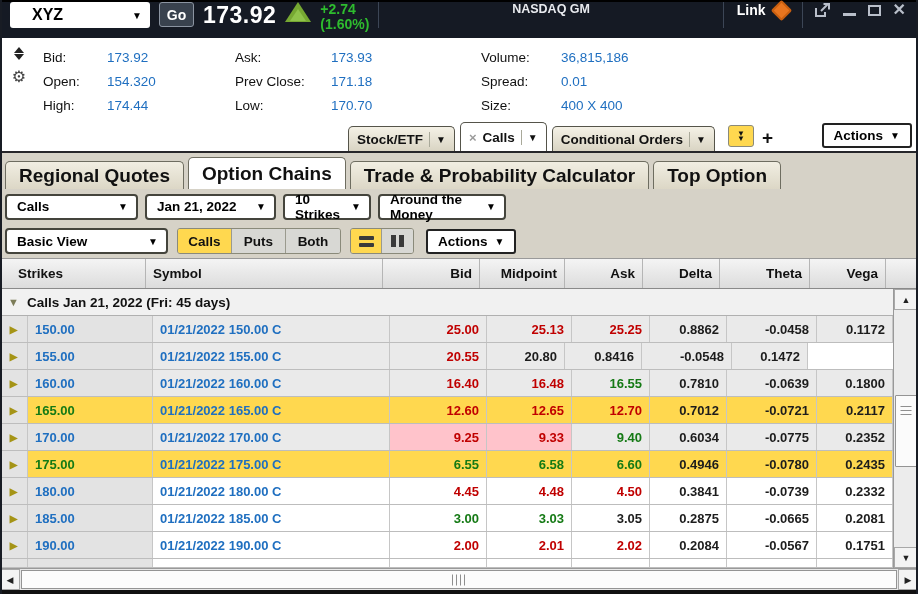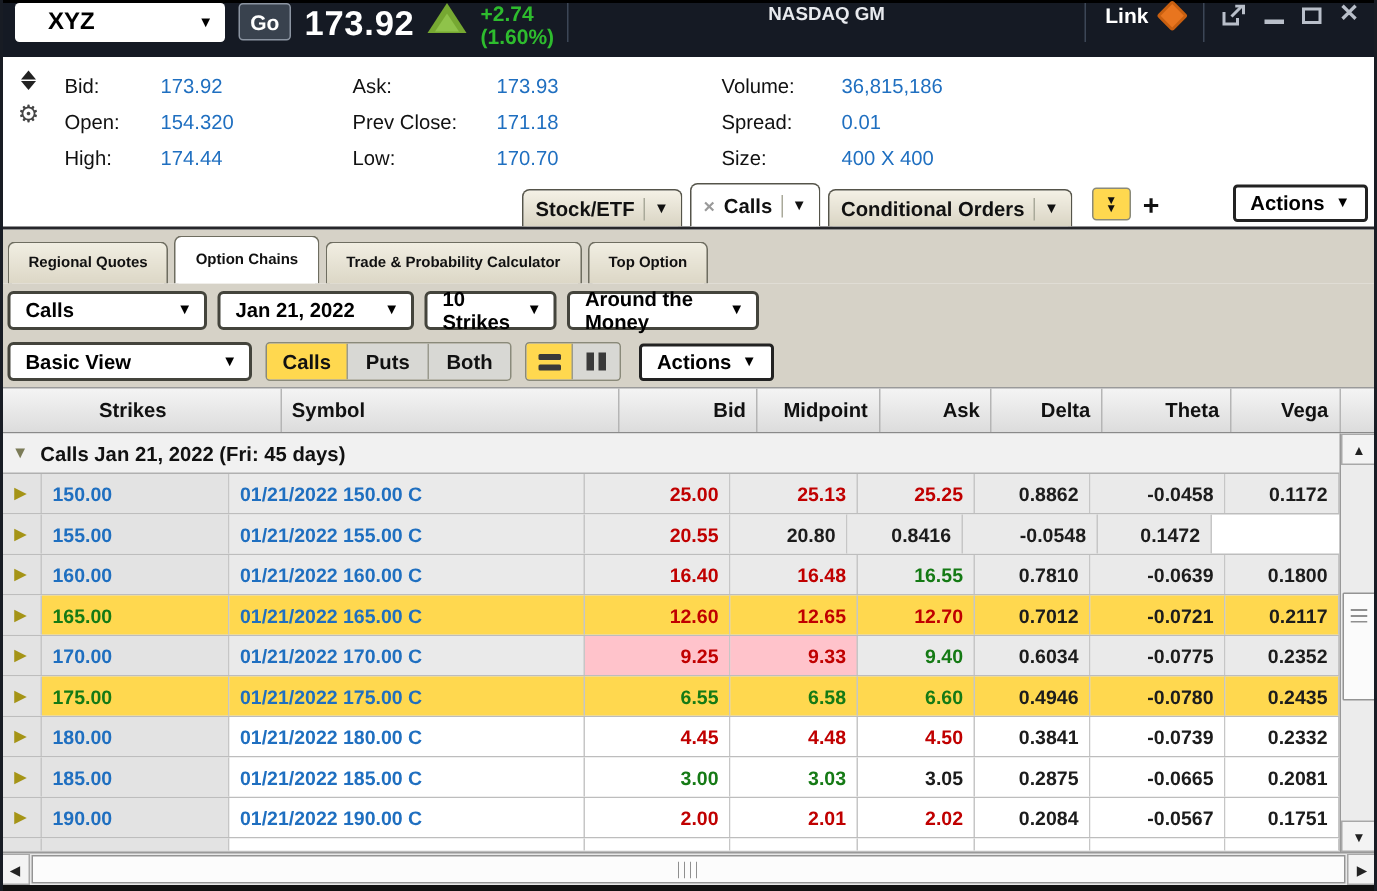--- a/index.html
+++ b/index.html
@@ -62,21 +62,21 @@
   .plus-btn { font-size:19px; font-weight:bold; color:#111; margin:0 4px 4px 2px; line-height:1; background:none; border:none; }
   .actions-top { margin-left:auto; margin-bottom:3px; }
   .actions-btn { height:25px; background:#fff; border:2px solid #222; border-radius:3px;
     font-weight:bold; font-size:13.5px; padding:0 10px; display:flex; align-items:center; gap:7px; }
   .actions-btn .dd { font-size:10px; }
 
   
   .maintabs { height:36px; background:#d6d2c7; display:flex; align-items:flex-end; padding:0 0 0 5px; }
   .mtab { height:28px; padding:0 13px; display:flex; align-items:center; margin-right:4px;
     border:1px solid #6e6d60; border-bottom:none; border-radius:5px 5px 0 0;
-    background:linear-gradient(#f1eee2,#dcd7c6); font-weight:bold; font-size:10px; color:#111; }
+    background:linear-gradient(#f1eee2,#dcd7c6); font-weight:bold; font-size:19px; color:#111; }
   .mtab.active { background:#fff; height:32px; }
 
   
   .filters1 { height:35px; background:#d6d2c7; display:flex; align-items:center; gap:7px; padding:0 5px; }
   .filters2 { height:34px; background:#d6d2c7; display:flex; align-items:center; padding:0 5px; }
   .dropdown { height:26px; background:#fff; border:2px solid #44443c; border-radius:4px;
     display:flex; align-items:center; justify-content:space-between;
     font-weight:bold; font-size:13.5px; padding:0 8px 0 10px; color:#000; }
   .dropdown .dd { font-size:10px; margin-left:8px; }
   .dd-calls { width:133px; } .dd-exp { width:131px; } .dd-strikes { width:88px; } .dd-money { width:128px; }
@@ -94,21 +94,21 @@
   .hbar { width:15px; height:4px; background:#3a3a3a; border-radius:1px; }
   .hbars { display:flex; flex-direction:column; gap:3px; }
   .vbar { width:5px; height:12px; background:#3a3a3a; }
   .actions-f2 { margin-left:12px; }
 
   
   .thead { height:31px; display:flex; background:linear-gradient(#f4f4f4,#dcdcdc);
     border-top:1px solid #9a9a9a; border-bottom:1px solid #8a8a8a; font-weight:bold; font-size:13.5px; color:#111; }
   .thcell { display:flex; align-items:center; border-right:1px solid #b5b5b5; padding:0 7px; }
   .thcell.right { justify-content:flex-end; }
-  .w-strikehead { width:146px; padding-left:18px;margin-left:48px; }
+  .w-strikehead { width:146px; padding-left:18px; }
   .w-sym { width:237px; } .w-bid { width:97px; } .w-mid { width:85px; } .w-ask { width:78px; }
   .w-delta { width:77px; } .w-theta { width:90px; } .w-vega { width:76px; }
   .w-exp { width:28px; } .w-strike { width:125px; }
   .w-corner { width:25px; border-right:none; }
 
   .tbody-wrap { display:flex; height:279px; }
   .rows-area { width:893px; font-weight:bold; font-size:13px; }
   .group-row { height:27px; background:#f1f1f1; border-bottom:1px solid #b0b0b0;
     display:flex; align-items:center; padding-left:8px; gap:8px; font-size:13.5px; color:#111; }
   .group-tri { color:#7c7c58; font-size:11px; }

